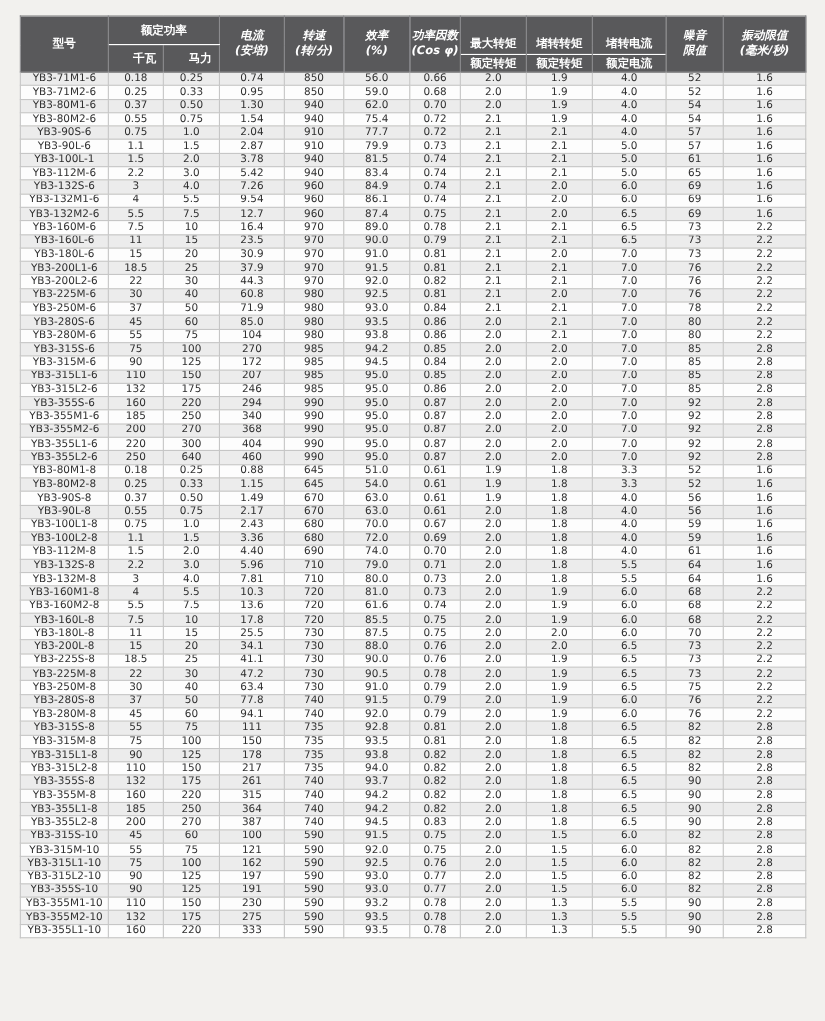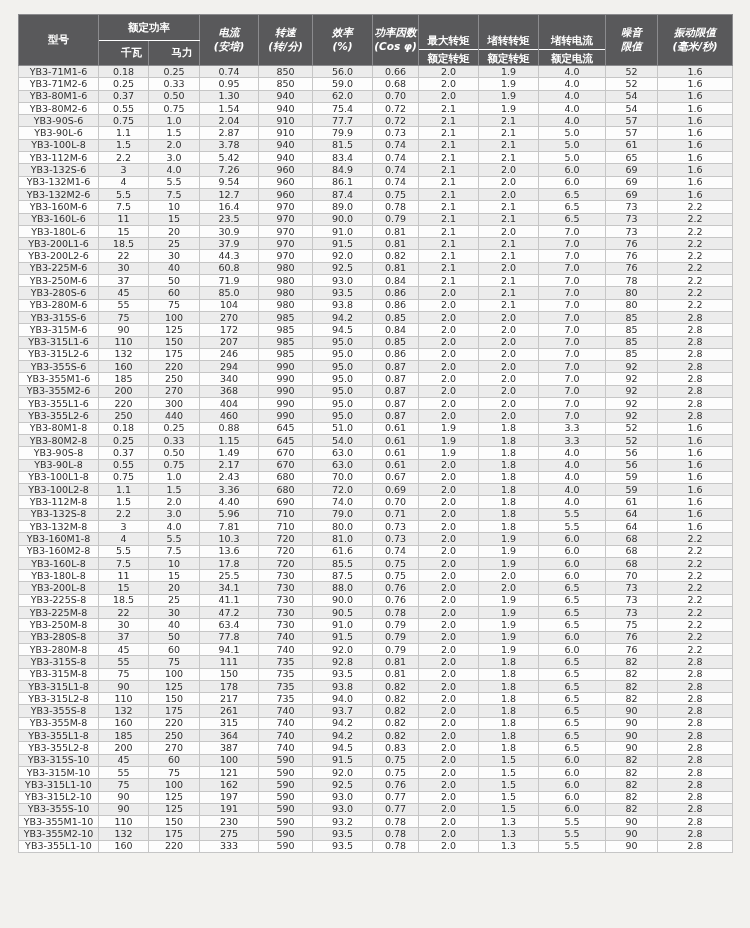--- a/index.html
+++ b/index.html
@@ -213,21 +213,21 @@
           <td>910</td>
           <td>79.9</td>
           <td>0.73</td>
           <td>2.1</td>
           <td>2.1</td>
           <td>5.0</td>
           <td>57</td>
           <td>1.6</td>
         </tr>
         <tr>
-          <td class="model">YB3-100L-8</td>
+          <td class="model">YB3-100L-1</td>
           <td>1.5</td>
           <td>2.0</td>
           <td>3.78</td>
           <td>940</td>
           <td>81.5</td>
           <td>0.74</td>
           <td>2.1</td>
           <td>2.1</td>
           <td>5.0</td>
           <td>61</td>
@@ -523,21 +523,21 @@
           <td>0.87</td>
           <td>2.0</td>
           <td>2.0</td>
           <td>7.0</td>
           <td>92</td>
           <td>2.8</td>
         </tr>
         <tr>
           <td class="model">YB3-355L2-6</td>
           <td>250</td>
-          <td>440</td>
+          <td>640</td>
           <td>460</td>
           <td>990</td>
           <td>95.0</td>
           <td>0.87</td>
           <td>2.0</td>
           <td>2.0</td>
           <td>7.0</td>
           <td>92</td>
           <td>2.8</td>
         </tr>

